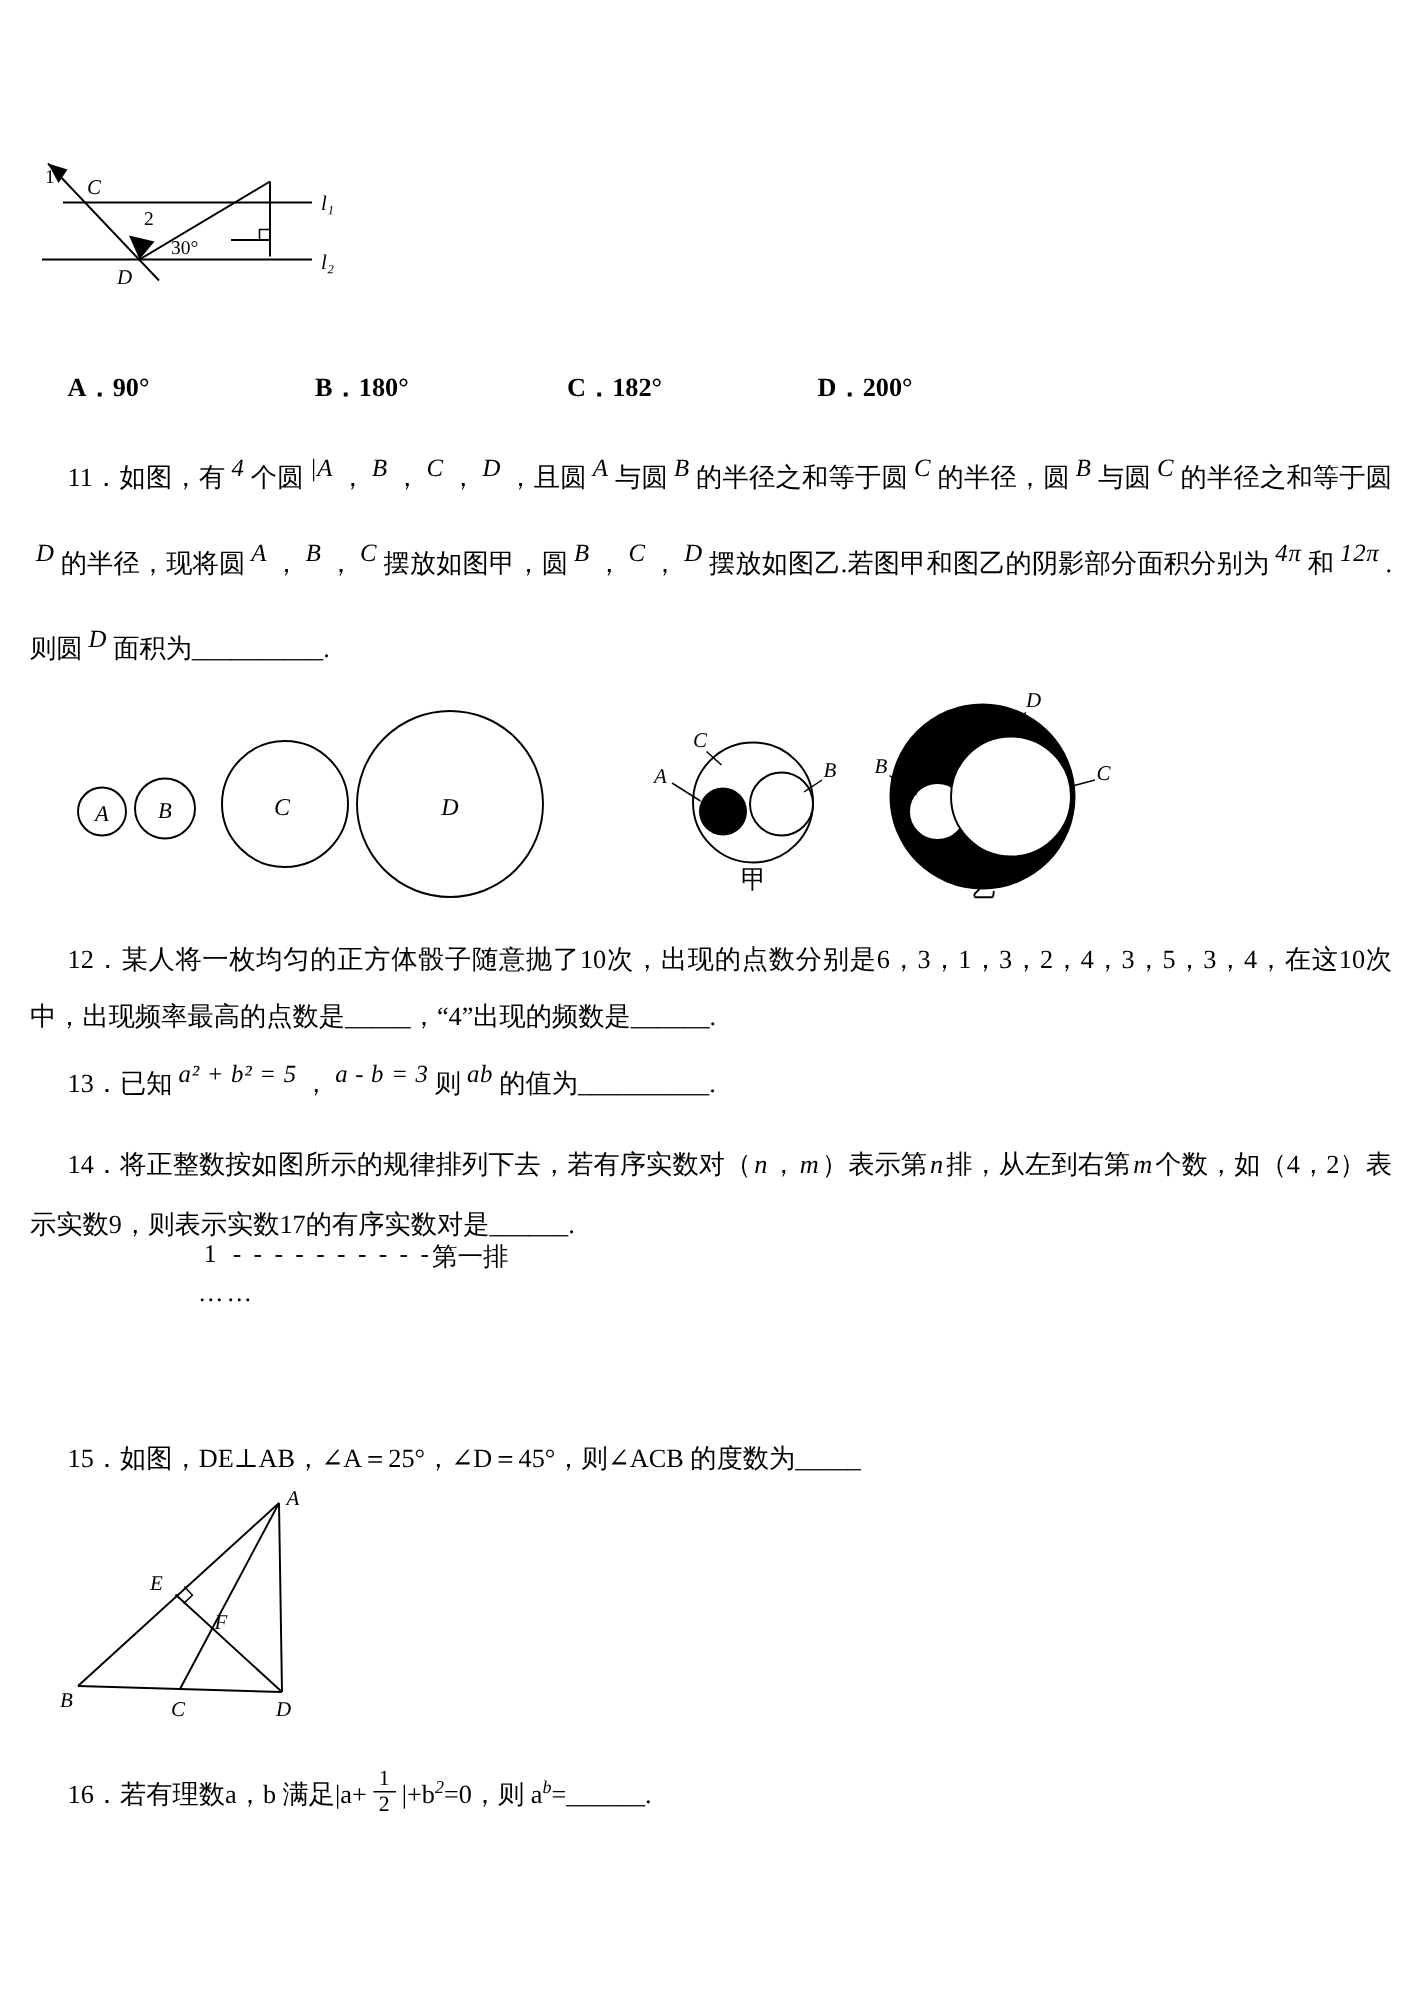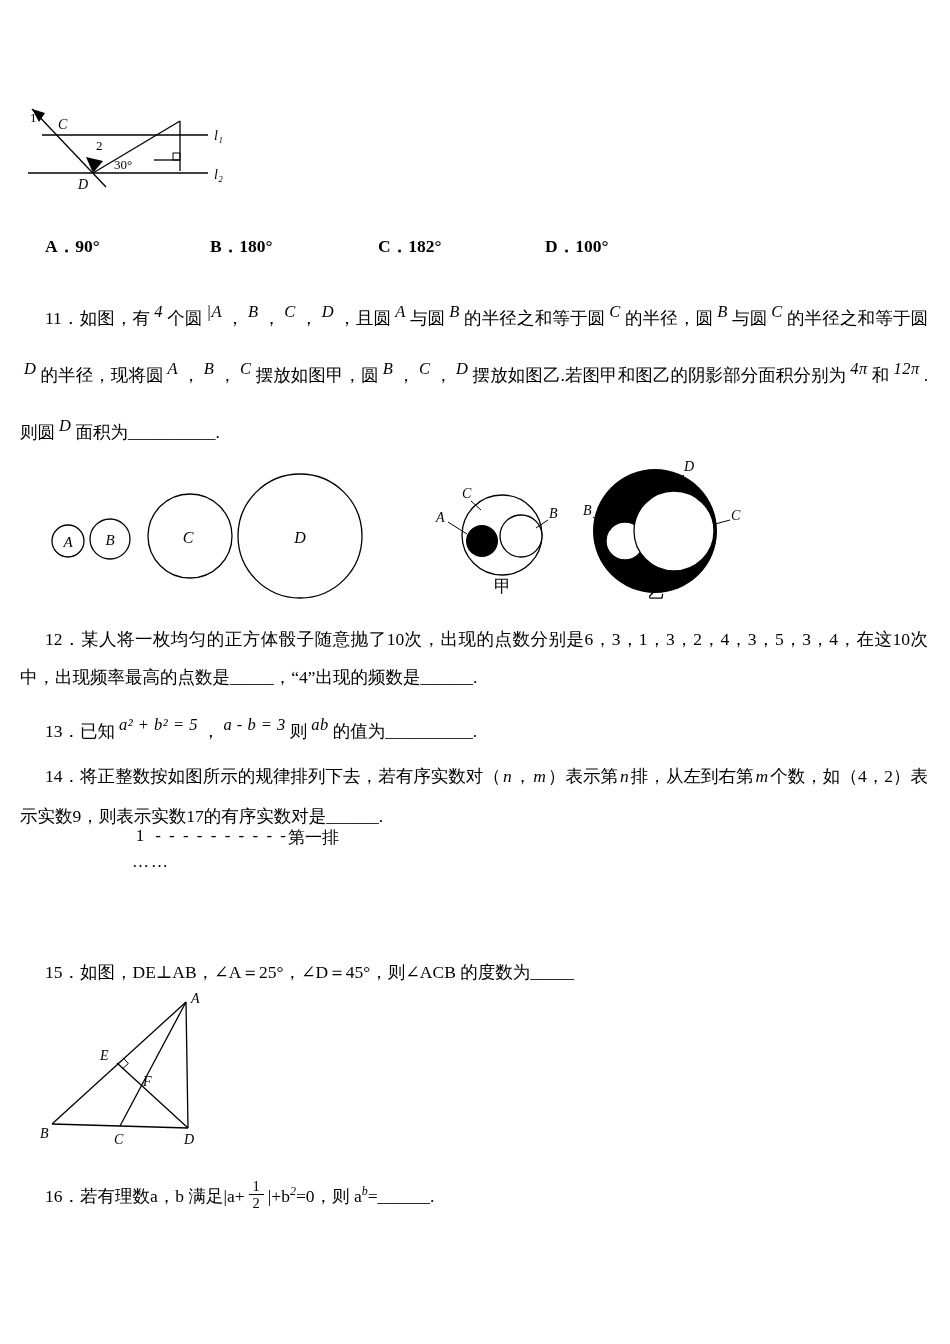--- a/index.html
+++ b/index.html
@@ -25,21 +25,21 @@
   .txt{}
   .mraise{font-style:italic;position:relative;top:-7px;font-size:16.5px;padding:0 4px;letter-spacing:.5px}
   .ital{font-style:italic;padding:0 2px}
   .supr{vertical-align:super;font-size:12px;font-style:italic}
   .frac{display:inline-block;vertical-align:middle;text-align:center;font-size:14.5px;line-height:1.15;margin:0 4px;position:relative;top:-3px}
   .frac .fn{display:block;border-bottom:1px solid #000;padding:0 4px}
   .frac .fd{display:block}
 
   
   .opts{left:45px;top:230px;width:880px;height:26px;font-weight:bold}
-  .opts span{position:absolute;top:4px;white-space:nowrap}
+  .opts span{position:absolute;top:16px;white-space:nowrap}
   .o-a{left:0}.o-b{left:165px}.o-c{left:333px}.o-d{left:500px}
 
   .section{left:20px;top:266px;white-space:nowrap}
 
   
   .rows{left:20px;top:826px;width:420px;font-size:17px}
   .nrow{position:relative;height:26px}
   .ncell{display:inline-block;width:62px;text-align:center}
   .r1{padding-left:89px}.r2{padding-left:57px}.r3{padding-left:27px}.r4{padding-left:0}
   .dash{position:absolute;right:152px;top:0;white-space:nowrap;letter-spacing:2px}
@@ -67,21 +67,21 @@
     <text x="50" y="86" class="it" font-size="14">D</text>
     <text x="86" y="66" font-size="13">30°</text>
     <text x="186" y="37" class="it" font-size="14">l₁</text>
     <text x="186" y="76" class="it" font-size="14">l₂</text>
   </svg>
 
   <div class="abs opts">
     <span class="o-a">A．90°</span>
     <span class="o-b">B．180°</span>
     <span class="o-c">C．182°</span>
-    <span class="o-d">D．100°</span>
+    <span class="o-d">D．200°</span>
   </div>
 
 
   <p class="abs para q11text" style="left:20px;top:290px"><span class="txt">11．如图，有</span><span class="mraise">4</span><span class="txt">个圆</span><span class="mraise">|A</span><span class="txt">，</span><span class="mraise">B</span><span class="txt">，</span><span class="mraise">C</span><span class="txt">，</span><span class="mraise">D</span><span class="txt">，且圆</span><span class="mraise">A</span><span class="txt">与圆</span><span class="mraise">B</span><span class="txt">的半径之和等于圆</span><span class="mraise">C</span><span class="txt">的半径，圆</span><span class="mraise">B</span><span class="txt">与圆</span><span class="mraise">C</span><span class="txt">的半径之和等于圆</span><span class="mraise">D</span><span class="txt">的半径，现将圆</span><span class="mraise">A</span><span class="txt">，</span><span class="mraise">B</span><span class="txt">，</span><span class="mraise">C</span><span class="txt">摆放如图甲，圆</span><span class="mraise">B</span><span class="txt">，</span><span class="mraise">C</span><span class="txt">，</span><span class="mraise">D</span><span class="txt">摆放如图乙.若图甲和图乙的阴影部分面积分别为</span><span class="mraise">4π</span><span class="txt">和</span><span class="mraise">12π</span><span class="txt">.则圆</span><span class="mraise">D</span><span class="txt">面积为__________.</span></p>
 
   <svg class="abs" style="left:38px;top:458px" width="740" height="160" viewBox="0 0 740 160">
     <circle cx="30" cy="83" r="16"></circle>
     <circle cx="72" cy="81" r="20"></circle>
     <circle cx="152" cy="78" r="42"></circle>
     <circle cx="262" cy="78" r="62"></circle>
@@ -112,21 +112,21 @@
       <line x1="692" y1="62" x2="677" y2="66" class="thin"></line>
       <text x="646" y="13" class="it" font-size="14">D</text>
       <text x="545" y="57" class="it" font-size="14">B</text>
       <text x="693" y="62" class="it" font-size="14">C</text>
       <text x="610" y="140" font-size="17">乙</text>
     </g>
   </svg>
 
   <p class="abs para" style="left:20px;top:620px">12．某人将一枚均匀的正方体骰子随意抛了10次，出现的点数分别是6，3，1，3，2，4，3，5，3，4，在这10次中，出现频率最高的点数是_____，“4”出现的频数是______.</p>
 
-  <p class="abs oneline" style="left:45px;top:700px;line-height:62px"><span class="txt">13．已知</span><span class="mraise">a² + b² = 5</span><span class="txt">，</span><span class="mraise">a - b = 3</span><span class="txt">则</span><span class="mraise">ab</span><span class="txt">的值为__________.</span></p>
+  <p class="abs oneline" style="left:45px;top:700px;line-height:44px"><span class="txt">13．已知</span><span class="mraise">a² + b² = 5</span><span class="txt">，</span><span class="mraise">a - b = 3</span><span class="txt">则</span><span class="mraise">ab</span><span class="txt">的值为__________.</span></p>
 
   <p class="abs para" style="left:20px;top:756px;line-height:40px"><span class="txt">14．将正整数按如图所示的规律排列下去，若有序实数对（</span><span class="ital">n</span><span class="txt">，</span><span class="ital">m</span><span class="txt">）表示第</span><span class="ital">n</span><span class="txt">排，从左到右第</span><span class="ital">m</span><span class="txt">个数，如（4，2）表示实数9，则表示实数17的有序实数对是______.</span></p>
 
   <div class="abs rows">
     <div class="nrow r1">
       <span class="ncell">1</span>
       <span class="dash">- - - - - - - - - -</span>
       <span class="rowlabel">第一排</span>
     </div>
     <div class="more">……</div>

